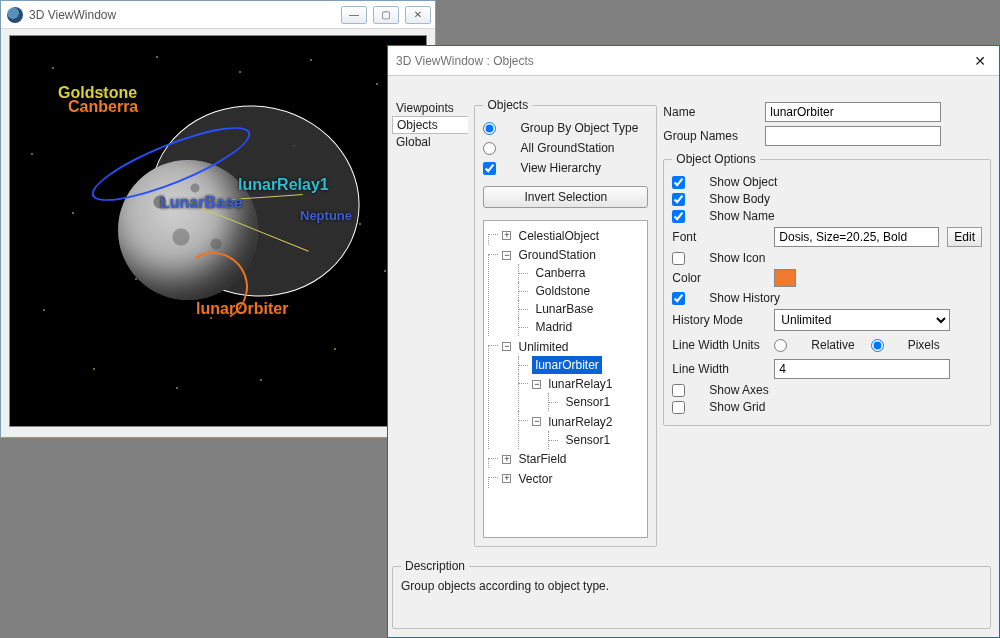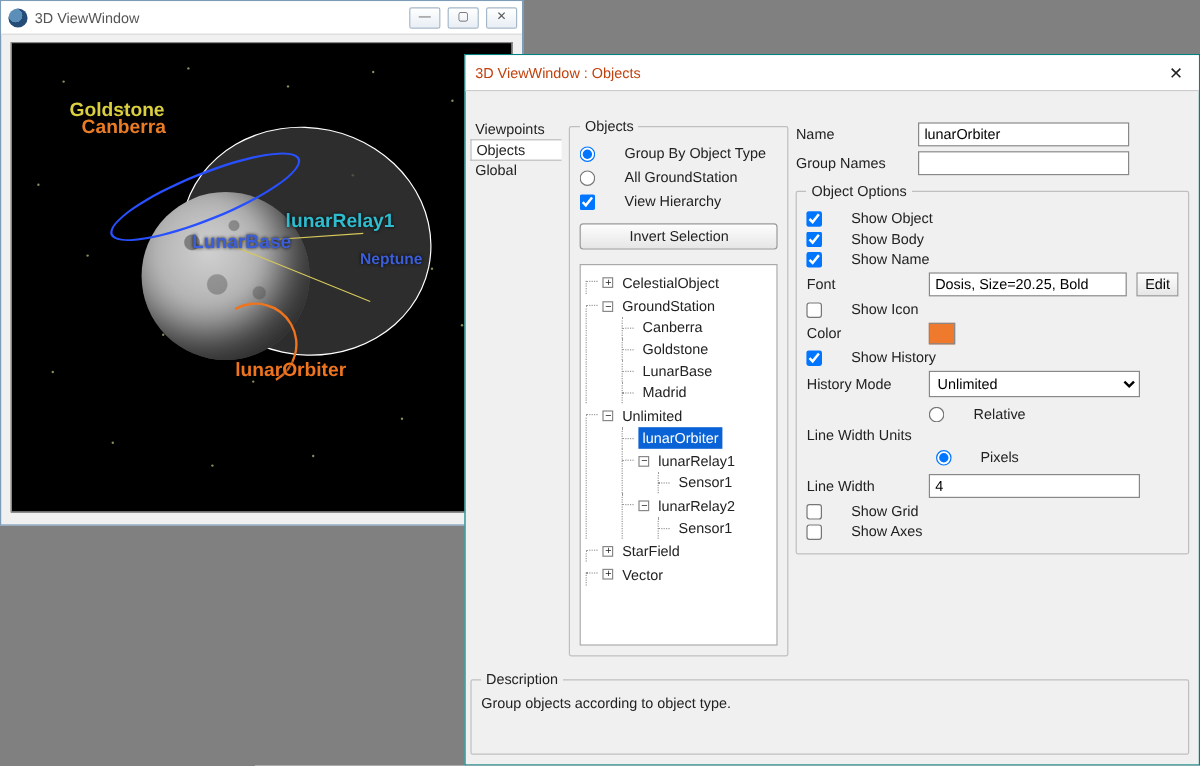--- a/index.html
+++ b/index.html
@@ -116,21 +116,21 @@
     border: 1px solid #008080;
     display: flex; flex-direction: column;
   }
   .dlg-titlebar {
     height: 30px;
     display: flex; align-items: center; justify-content: space-between;
     padding: 0 8px;
     background: #fff;
     border-bottom: 1px solid #ccc;
   }
-  .dlg-title { color: #c2410c; text-align: right; }
+  .dlg-title { color: #737373; text-align: right; }
   .dlg-close { font-size: 14px; width:22px; text-align:center; cursor:default;}
   .dlg-body { flex:1; display:flex; padding: 22px 8px 8px 4px; gap:6px; flex-direction: column;}
 
   .dlg-top { flex:1; display:flex; gap:6px; min-height:0;}
   .nav {
     width: 82px;
     padding-top:2px;
   }
   .nav-item { padding:1px 4px; cursor:default;}
   .nav-item.sel { background:#fff; border:1px solid #bbb; border-right:none;}
@@ -186,21 +186,21 @@
   .details fieldset.opts { margin-top:6px;}
   .row { display:flex; align-items:center; margin:4px 0; gap:8px;}
   .row .lab { width:94px; }
   .txt {
     flex:1; height:20px; border:1px solid #888; background:#fff; padding:1px 4px;
     font-family:inherit; font-size:12px;
   }
   .txt.ro { flex:0 0 160px;}
   .swatch { width:22px; height:18px; background:#ef7a2e; border:1px solid #888;}
   select.txt { height:22px; padding:0 2px;}
-  .radios-inline { display:flex; align-items:center; gap:16px;flex-direction:column;}
+  .radios-inline { display:flex; align-items:center; gap:16px;}
   .small-input { width:176px; flex:0 0 176px;}
 
   .desc { margin-top:6px;}
   .desc fieldset{ height:70px; }
 
   .editbtn{
     border:1px solid #9a9a9a; background:linear-gradient(#fdfdfd,#e6e6e6);
     padding:1px 6px; height:20px; font-size:12px;
   }
 </style>
@@ -409,25 +409,25 @@
                   <span>Pixels</span>
                 </label>
             </div>
           </div>
           <div class="row">
             <div class="lab">Line Width</div>
             <input class="txt small-input" value="4" style="">
           </div>
           <label class="check-row">
               <input type="checkbox" style="">
+              <span>Show Axes</span>
+            </label>
+          <label class="check-row">
+              <input type="checkbox" style="">
               <span>Show Grid</span>
-            </label>
-          <label class="check-row">
-              <input type="checkbox" style="">
-              <span>Show Axes</span>
             </label>
         </fieldset>
       </div>
     </div>
 
     <div class="desc">
       <fieldset>
         <legend>Description</legend>
         <div>Group objects according to object type.</div>
       </fieldset>

